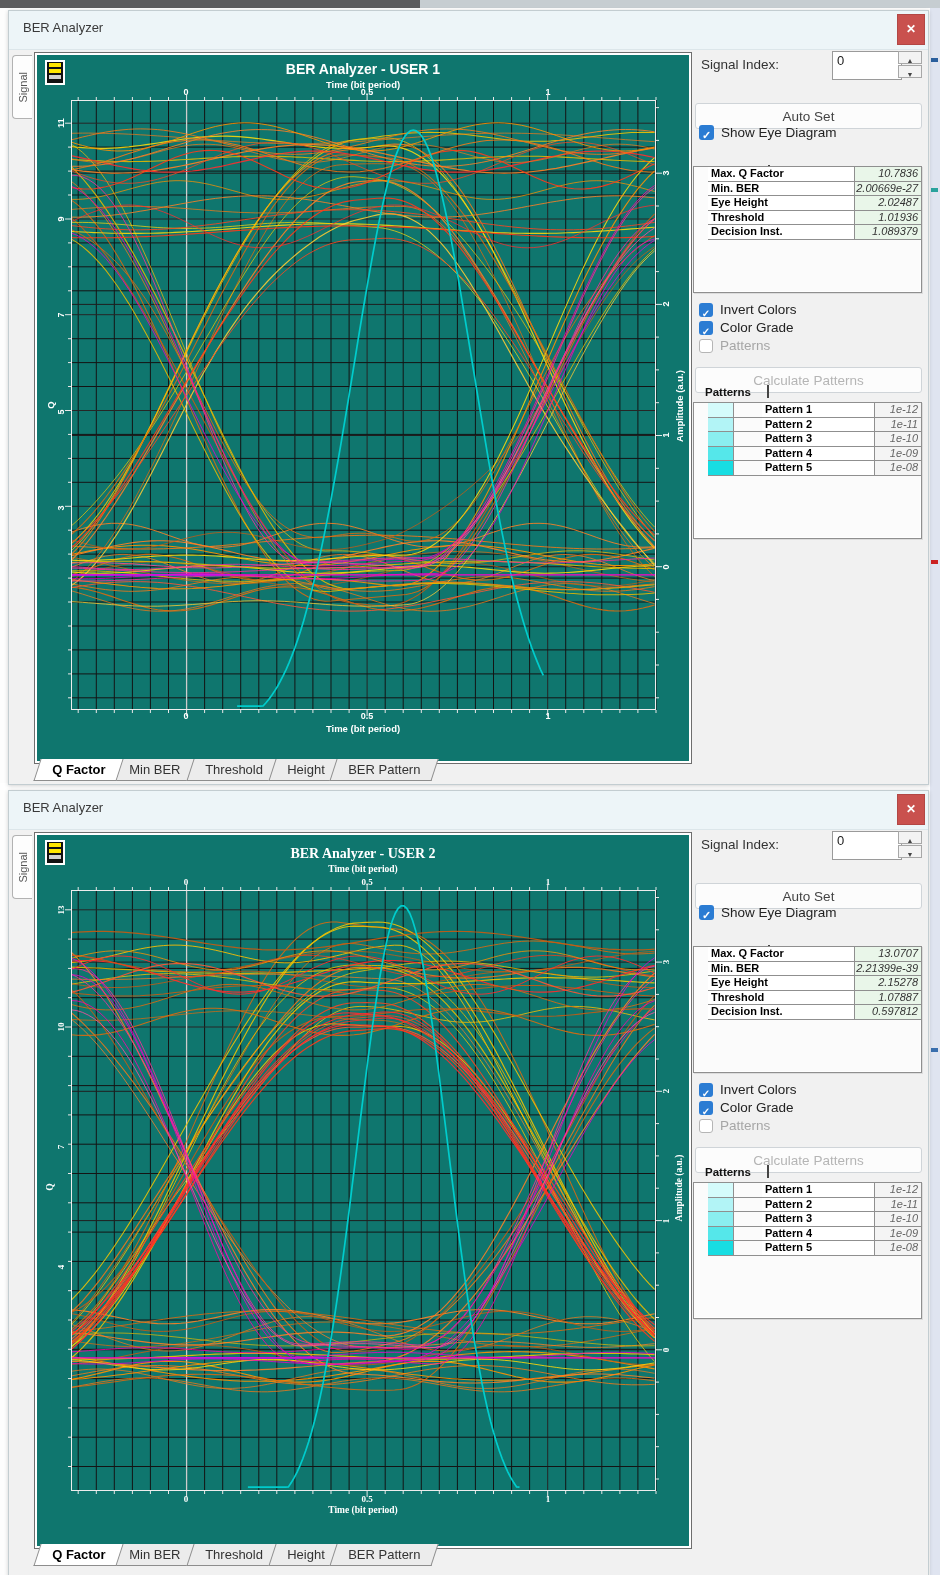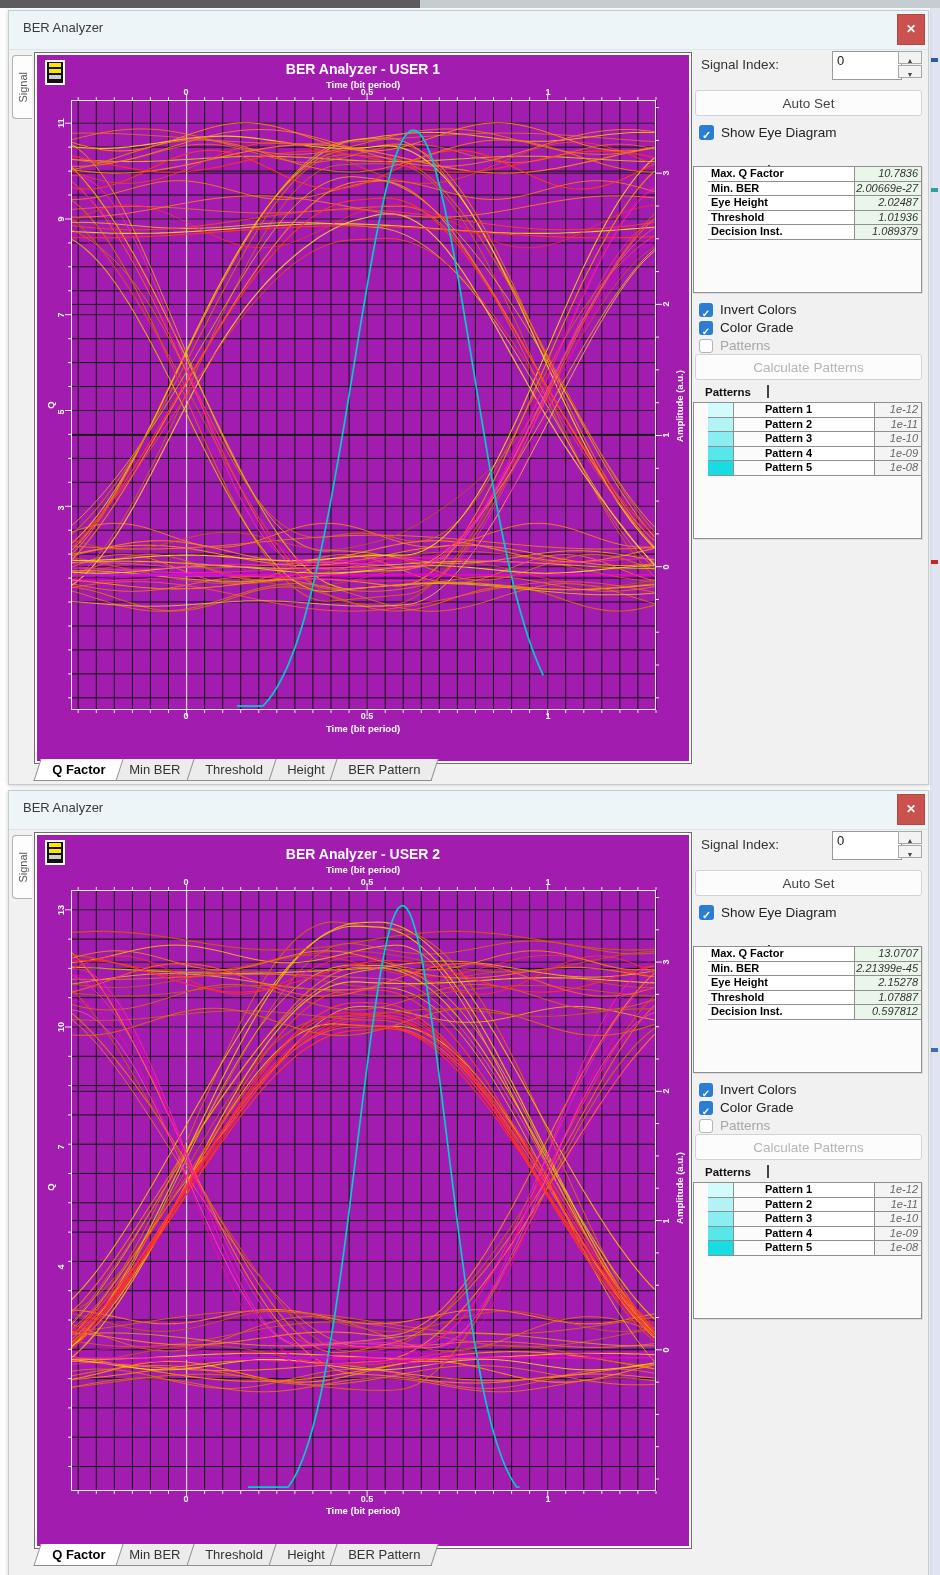--- a/index.html
+++ b/index.html
@@ -19,23 +19,23 @@
   .titlebar{position:absolute;left:0;top:0;right:0;height:38px;background:#edf5f8;border-bottom:1px solid #dce6ea;}
   .title{position:absolute;left:14px;top:9px;font-size:13px;color:#3a3a3a;}
   .close-btn{position:absolute;right:3px;top:3px;width:26px;height:29px;background:#c9514e;border:1px solid #b24744;
              color:#fff;font-weight:bold;font-size:12px;text-align:center;line-height:29px;cursor:pointer;}
 
   .side-tab{position:absolute;left:3px;top:44px;width:19px;height:62px;background:#fdfdfd;border:1px solid #b2b2b2;
             border-right:none;border-radius:4px 0 0 4px;display:flex;align-items:center;justify-content:center;}
   .side-tab span{writing-mode:vertical-rl;transform:rotate(180deg);font-size:11px;color:#555;}
 
   
-  .chart-box{position:absolute;left:26px;top:42px;width:652px;background:#a21caf;border:2px solid #fff;outline:1px solid #6e6e6e;}
+  .chart-box{position:absolute;left:26px;top:42px;width:652px;background:#0f766e;border:2px solid #fff;outline:1px solid #6e6e6e;}
   #w0 .chart-box{height:706px;}
-  #w1 .chart-box{height:711px;}
+  #w1 .chart-box{height:711px;font-family:Liberation Serif, serif;}
   .sig-icon{position:absolute;left:8px;top:5px;width:16px;height:21px;background:#111;border:2px solid #fff;}
   .sig-icon i{position:absolute;left:2px;right:2px;height:4px;}
   .sig-icon .b1{top:1px;background:#ffe600;}
   .sig-icon .b2{top:7px;background:#ffe600;}
   .sig-icon .b3{top:13px;background:#cfcfcf;}
   .chart-title{position:absolute;left:0;width:100%;text-align:center;color:#fff;font-weight:bold;font-size:14px;}
   #w0 .chart-title{top:6px;} #w1 .chart-title{top:11px;}
   .chart-subtitle{position:absolute;left:0;width:100%;text-align:center;color:#fff;font-weight:bold;font-size:9.5px;}
   #w0 .chart-subtitle{top:24px;} #w1 .chart-subtitle{top:29px;}
   .plot{position:absolute;left:34px;width:585px;overflow:visible;}
@@ -59,21 +59,21 @@
   
   .si-label{position:absolute;left:692px;top:46px;width:128px;text-align:left;font-size:13.5px;color:#333;}
   .si-input{position:absolute;left:823px;top:40px;width:64px;height:26px;background:#fff;border:1px solid #9a9a9a;
             font-size:13px;color:#222;padding:1px 0 0 4px;}
   .spin{position:absolute;left:889px;top:40px;width:24px;height:28px;}
   .spin-btn{width:24px;height:13px;background:#f3f3f3;border:1px solid #a8a8a8;box-sizing:border-box;
             text-align:center;line-height:11px;cursor:pointer;}
   .spin-btn span{font-size:7px;color:#444;}
   .spin-btn.dn{margin-top:1px;}
   .wide-btn{position:absolute;left:686px;width:227px;height:26px;background:#fcfcfc;border:1px solid #cfd4d8;
-            border-radius:3px;font-size:13.5px;color:#444;font-family:"Liberation Sans",sans-serif;cursor:pointer;}
+            border-radius:3px;font-size:13.5px;color:#444;font-family:"Liberation Sans",sans-serif;cursor:pointer;margin-top:13px;}
   .autoset{top:79px;}
   .calc{top:343px;color:#b5b5b5;}
   .cb-row{position:absolute;left:690px;display:flex;align-items:center;}
   .cb{width:15px;height:15px;border-radius:3px;background:#2b7cd3;text-align:center;flex:0 0 auto;}
   .cb i{font-style:normal;color:#fff;font-size:11px;line-height:15px;font-weight:bold;}
   .cb.sm{width:14px;height:14px;}
   .cb.sm i{font-size:10px;line-height:14px;}
   .cb.un{background:#fff;border:1px solid #b5b5b5;box-sizing:border-box;}
   .cb-label{margin-left:7px;font-size:13.5px;color:#222;white-space:nowrap;}
   .cb-label.dis{color:#a6a6a6;}
@@ -799,21 +799,21 @@
     <span>Analysis</span>
       <i class="tab-bar"></i>
   </div>
   <div class="data-table analysis">
     <div class="trow">
         <div class="lc">Max. Q Factor</div>
         <div class="vc">13.0707</div>
       </div>
     <div class="trow">
         <div class="lc">Min. BER</div>
-        <div class="vc">2.21399e-45</div>
+        <div class="vc">2.21399e-39</div>
       </div>
     <div class="trow">
         <div class="lc">Eye Height</div>
         <div class="vc">2.15278</div>
       </div>
     <div class="trow">
         <div class="lc">Threshold</div>
         <div class="vc">1.07887</div>
       </div>
     <div class="trow">

